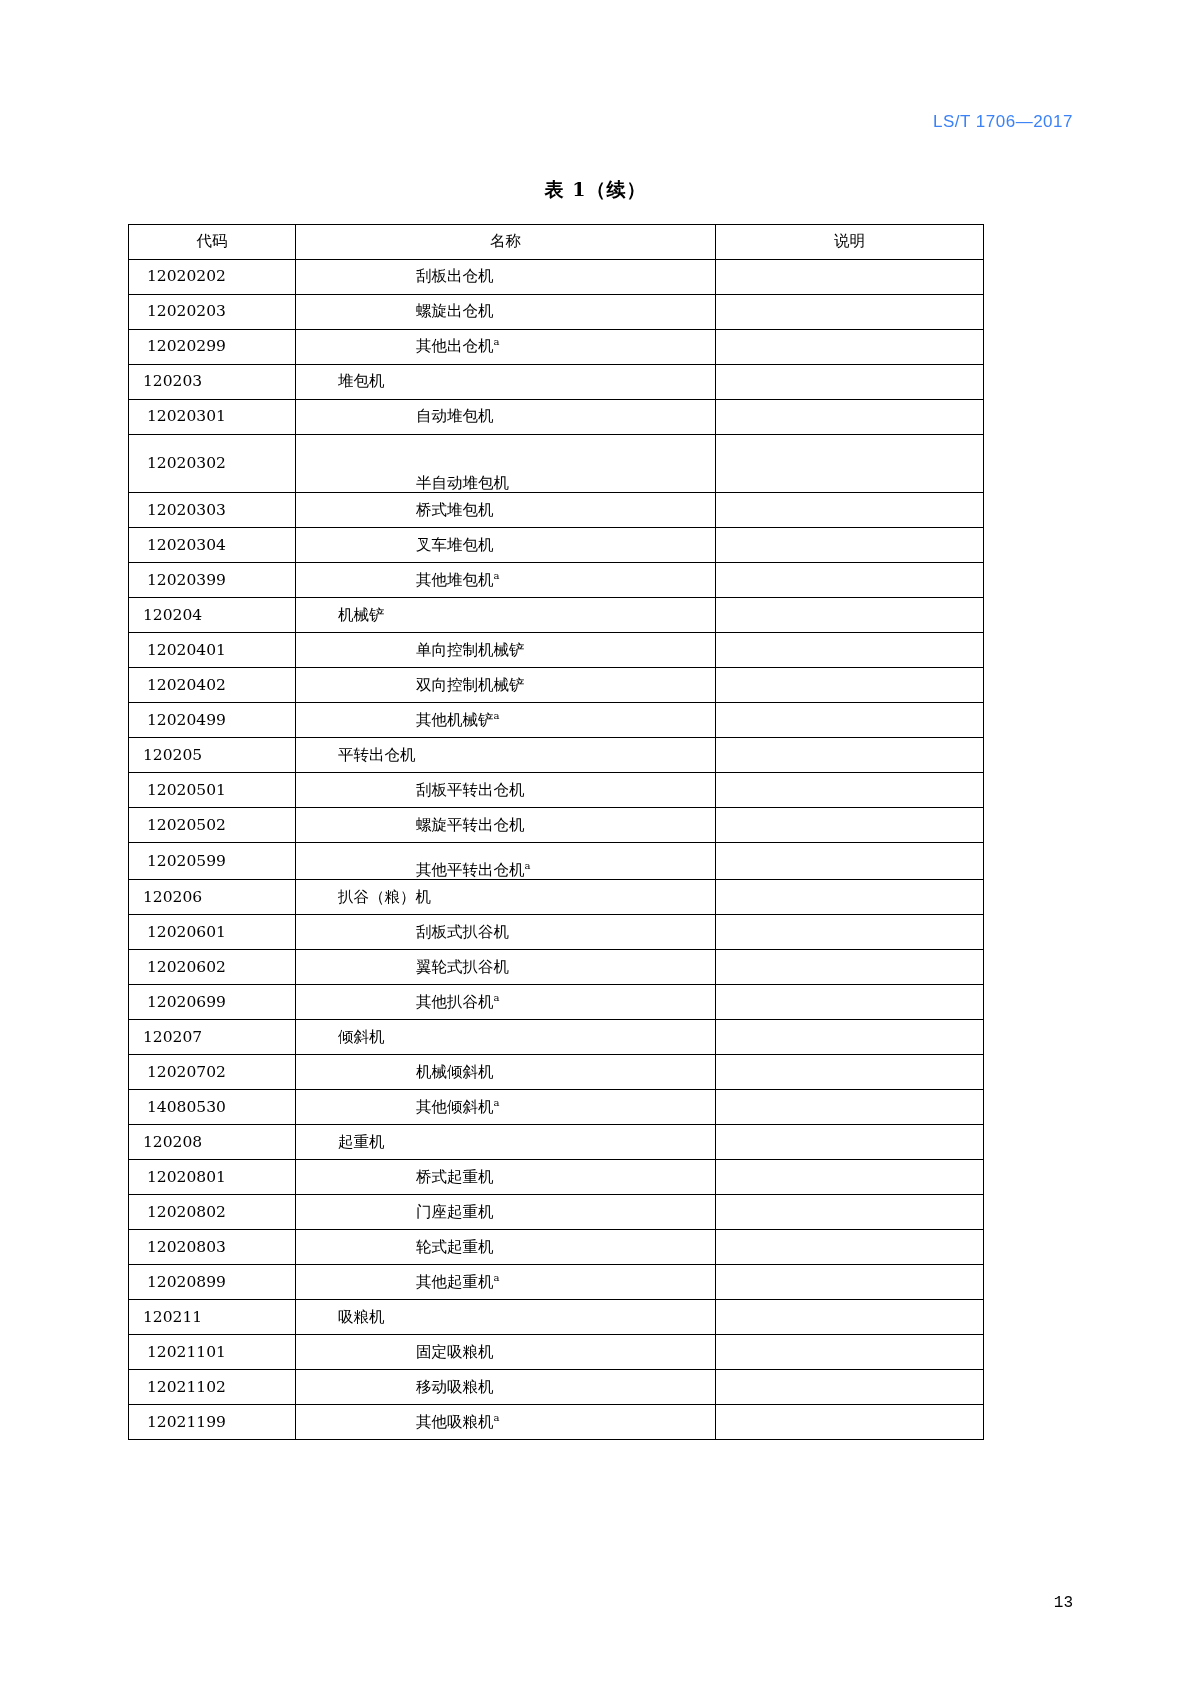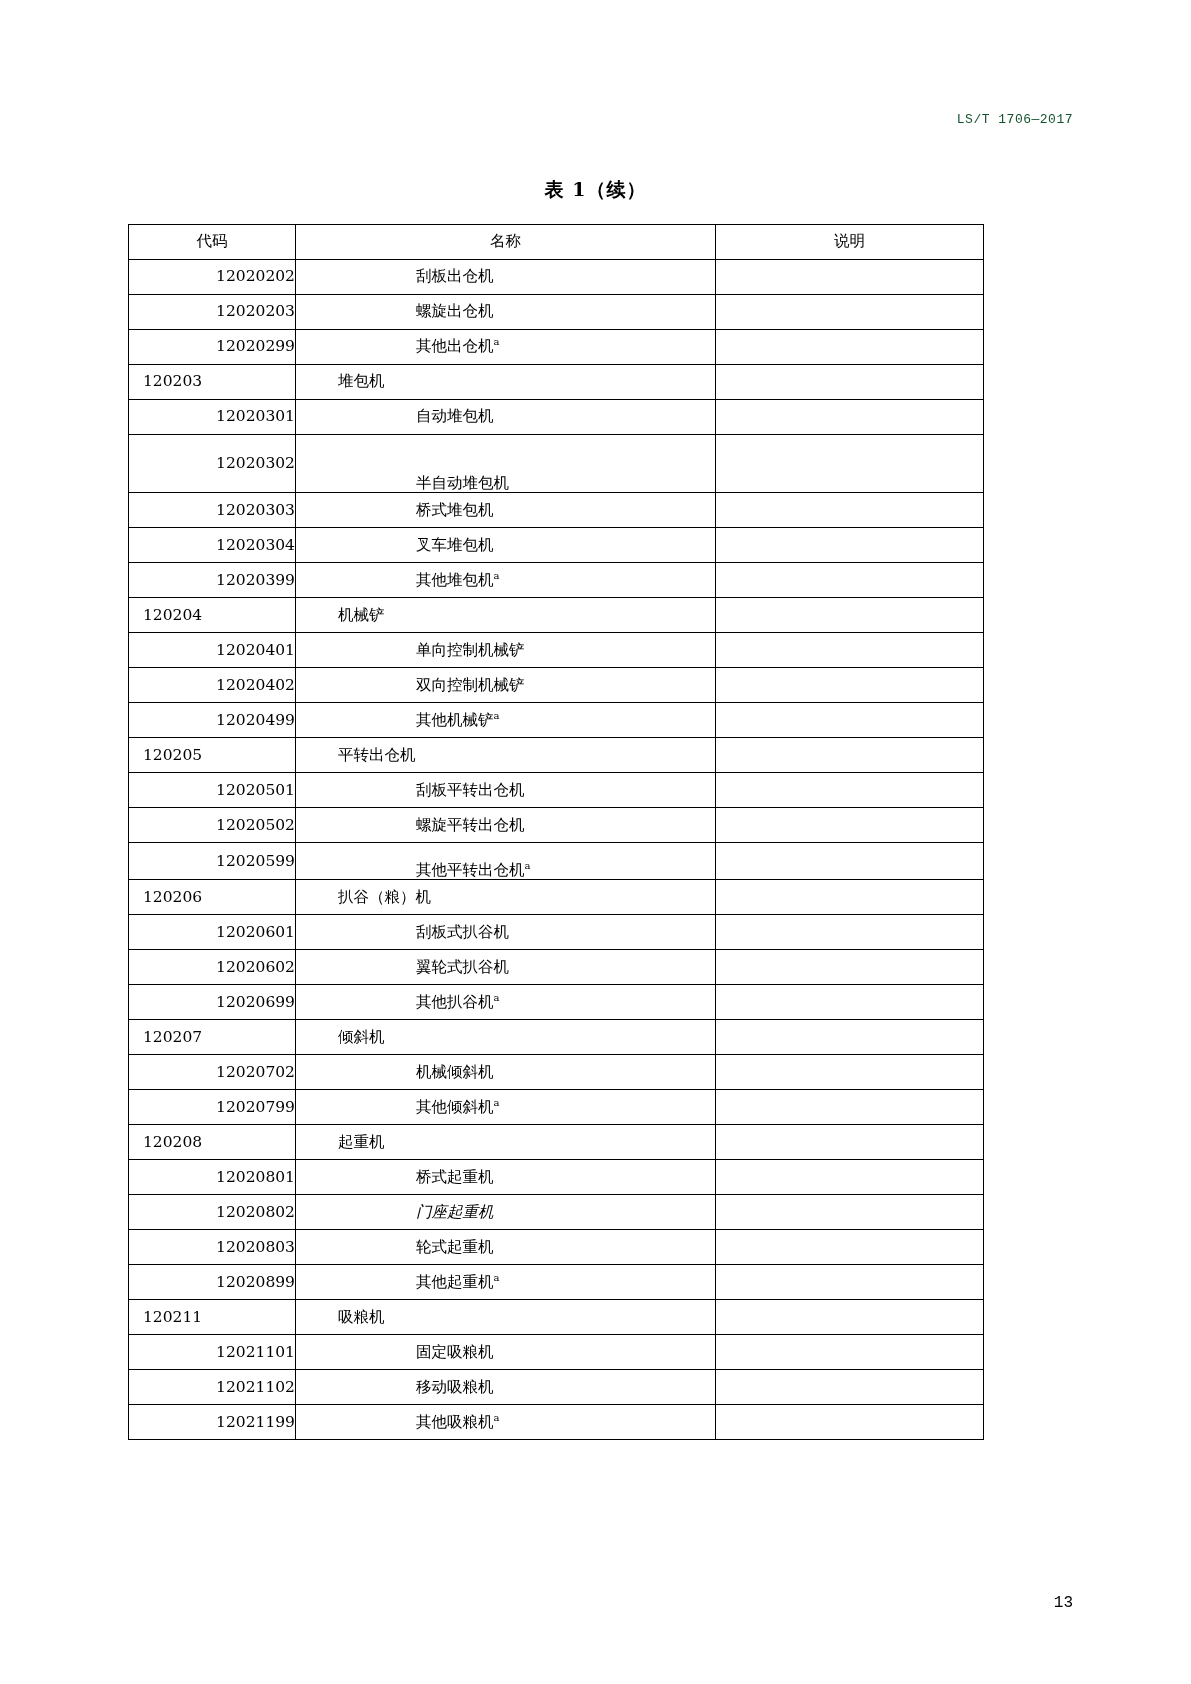--- a/index.html
+++ b/index.html
@@ -14,24 +14,24 @@
     margin: 0 auto;
     background: #ffffff;
     font-family: "DejaVu Serif", "Liberation Serif", serif;
     color: #000000;
     box-sizing: border-box;
   }
   .header-std {
     position: absolute;
     top: 112px;
     right: 118px;
-    font-family: Liberation Mono, monospace;
-    font-size: 13px;
+    font-family: Liberation Sans, sans-serif;
+    font-size: 17px;
     letter-spacing: 0.5px;
-    color: #14532d;
+    color: #3b82f6;
   }
   .table-caption {
     position: absolute;
     top: 177px;
     left: 0;
     width: 1191px;
     text-align: center;
     font-size: 19px;
     font-family: "DejaVu Serif", "Liberation Serif", serif;
     font-weight: 600;
@@ -59,21 +59,21 @@
     text-align: center;
   }
   col.c-code { width: 167px; }
   col.c-name { width: 420px; }
   col.c-desc { width: 268px; }
 
   td.code {
     text-align: center;
   }
   td.code.indent {
-    text-align: right;
+    text-align: left;
     padding-left: 18px;
   }
   td.name {
     text-align: left;
   }
   
   td.name .lvl1 { padding-left: 42px; display: inline-block; }
   
   td.name .lvl2 { padding-left: 44px; display: inline-block; }
   sup.note {
@@ -221,37 +221,37 @@
           <td class="code" style="text-align: left; padding-left: 14px;">120207</td>
           <td class="name"><span class="lvl1" style="padding-left: 42px;">倾斜机</span></td>
           <td></td>
         </tr>
         <tr>
           <td class="code indent">12020702</td>
           <td class="name"><span class="lvl2" style="padding-left: 120px;">机械倾斜机</span></td>
           <td></td>
         </tr>
         <tr>
-          <td class="code indent">12020799</td>
+          <td class="code indent">14080530</td>
           <td class="name"><span class="lvl2" style="padding-left: 120px;">其他倾斜机</span><sup class="note">a</sup></td>
           <td></td>
         </tr>
         <tr>
           <td class="code" style="text-align: left; padding-left: 14px;">120208</td>
           <td class="name"><span class="lvl1" style="padding-left: 42px;">起重机</span></td>
           <td></td>
         </tr>
         <tr>
           <td class="code indent">12020801</td>
           <td class="name"><span class="lvl2" style="padding-left: 120px;">桥式起重机</span></td>
           <td></td>
         </tr>
         <tr>
           <td class="code indent">12020802</td>
-          <td class="name"><span class="lvl2" style="padding-left: 120px; font-style: italic;">门座起重机</span></td>
+          <td class="name"><span class="lvl2" style="padding-left: 120px;">门座起重机</span></td>
           <td></td>
         </tr>
         <tr>
           <td class="code indent">12020803</td>
           <td class="name"><span class="lvl2" style="padding-left: 120px;">轮式起重机</span></td>
           <td></td>
         </tr>
         <tr>
           <td class="code indent">12020899</td>
           <td class="name"><span class="lvl2" style="padding-left: 120px;">其他起重机</span><sup class="note">a</sup></td>

